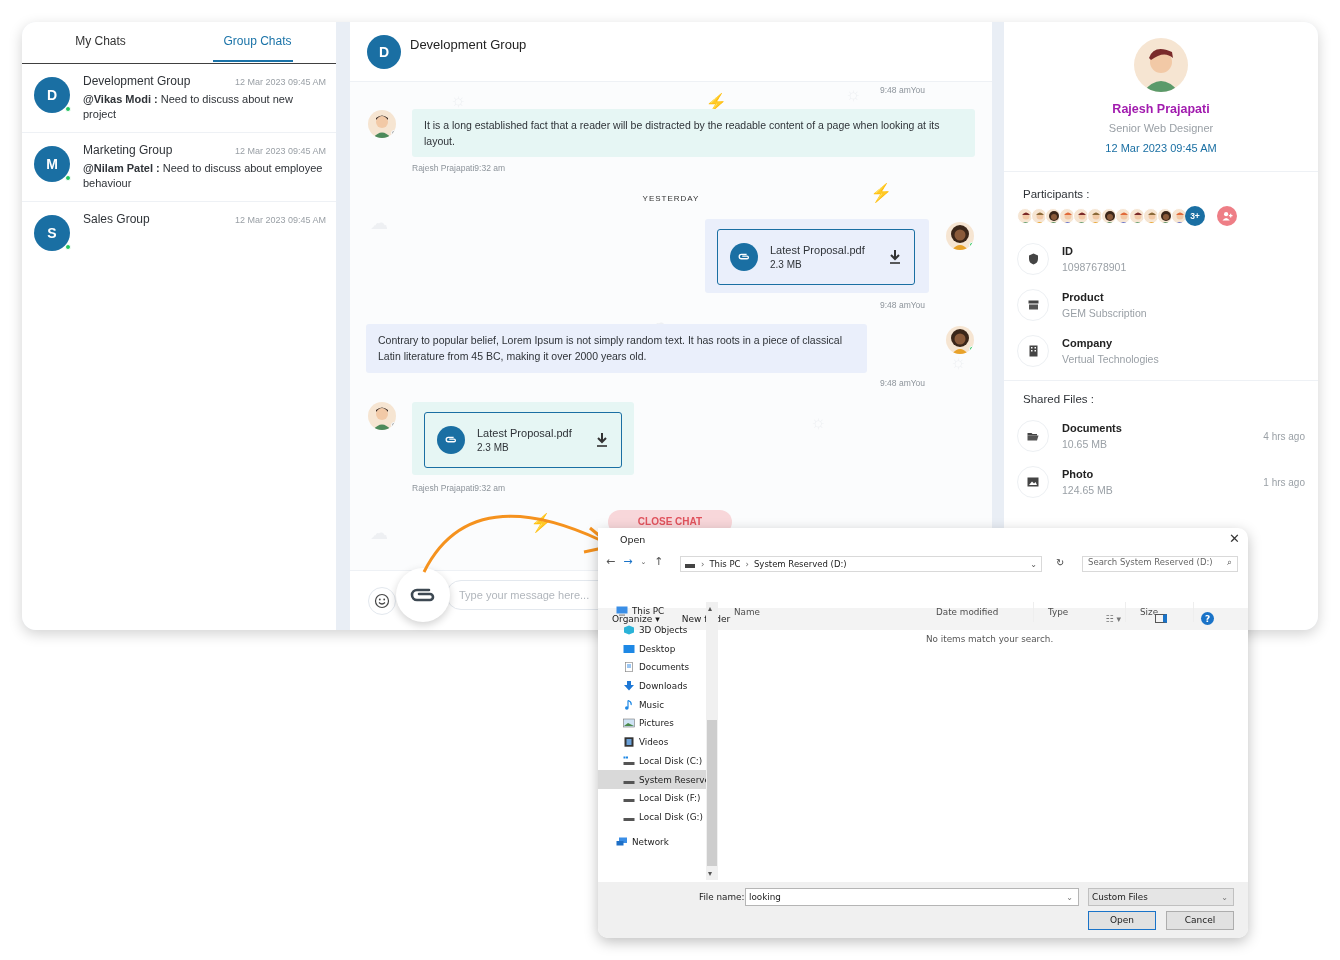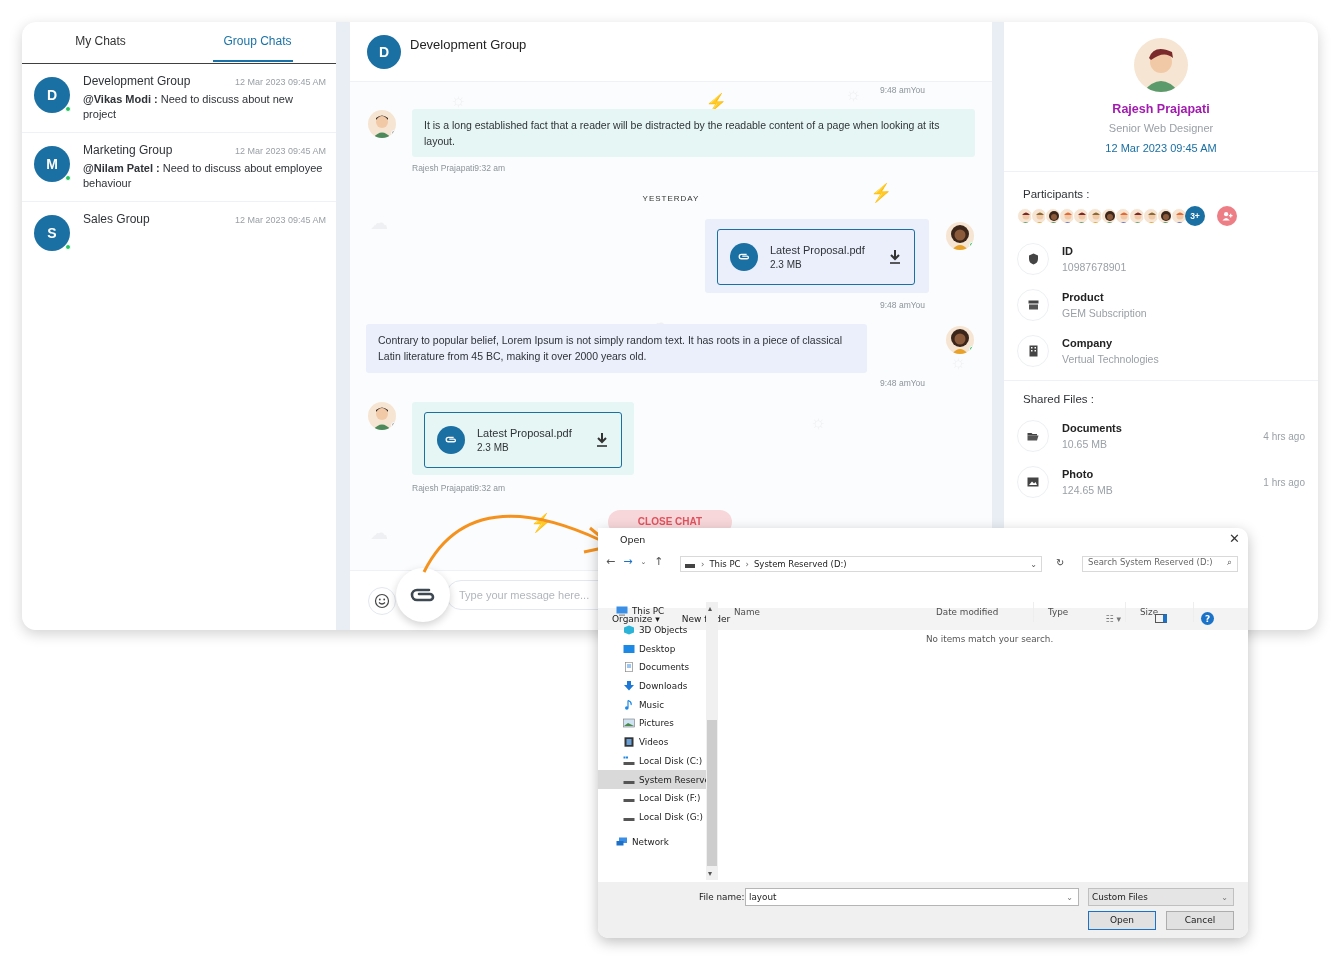--- a/index.html
+++ b/index.html
@@ -593,21 +593,21 @@
     <div style="width:202px;border-right:0;">Name</div>
     <div style="width:112px;">Date modified</div>
     <div style="width:92px;">Type</div>
     <div style="width:68px;">Size</div>
   </div>
   <div class="empty-msg">No items match your search.</div>
 
   <div class="footer">
     <div class="fn-label">File name:</div>
     <div class="fn-input">
-        <span>layout</span>
+        <span>looking</span>
         <span class="chev">⌄</span>
       </div>
     <div class="filter">
         <span>Custom Files</span>
         <span class="chev">⌄</span>
       </div>
     <div class="btn-open">Open</div>
     <div class="btn-cancel">Cancel</div>
   </div>
 </div>

